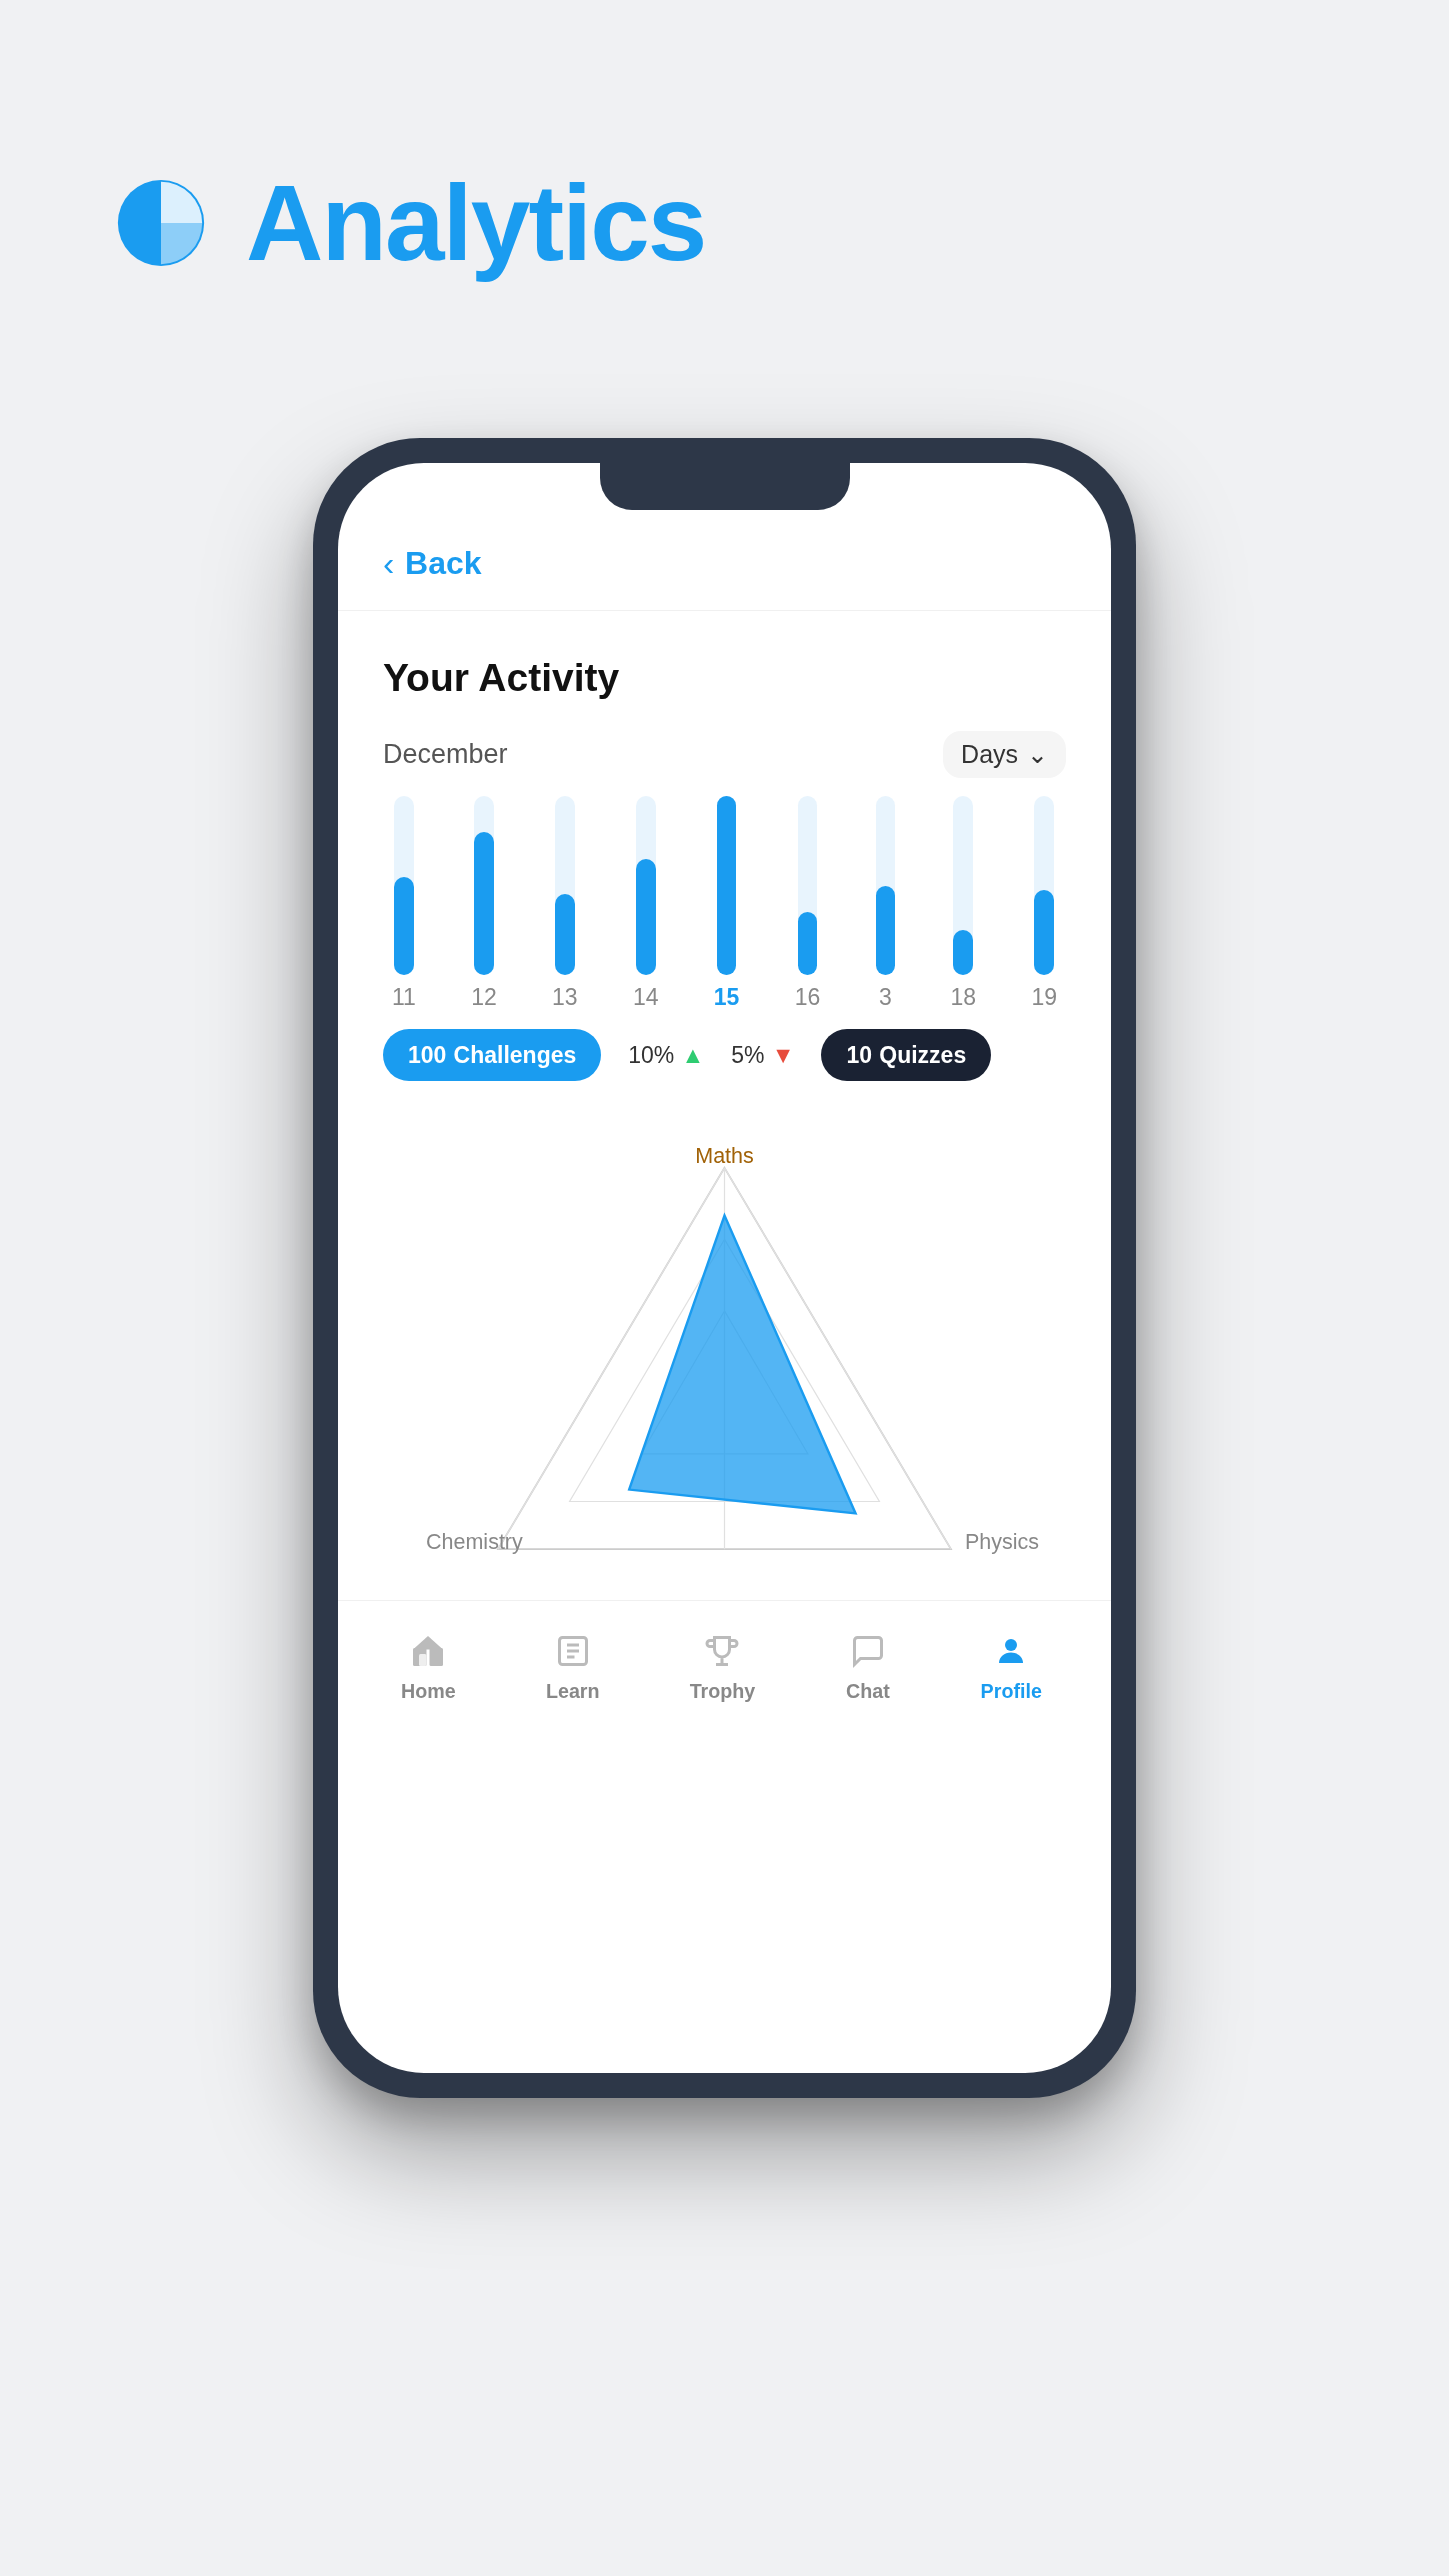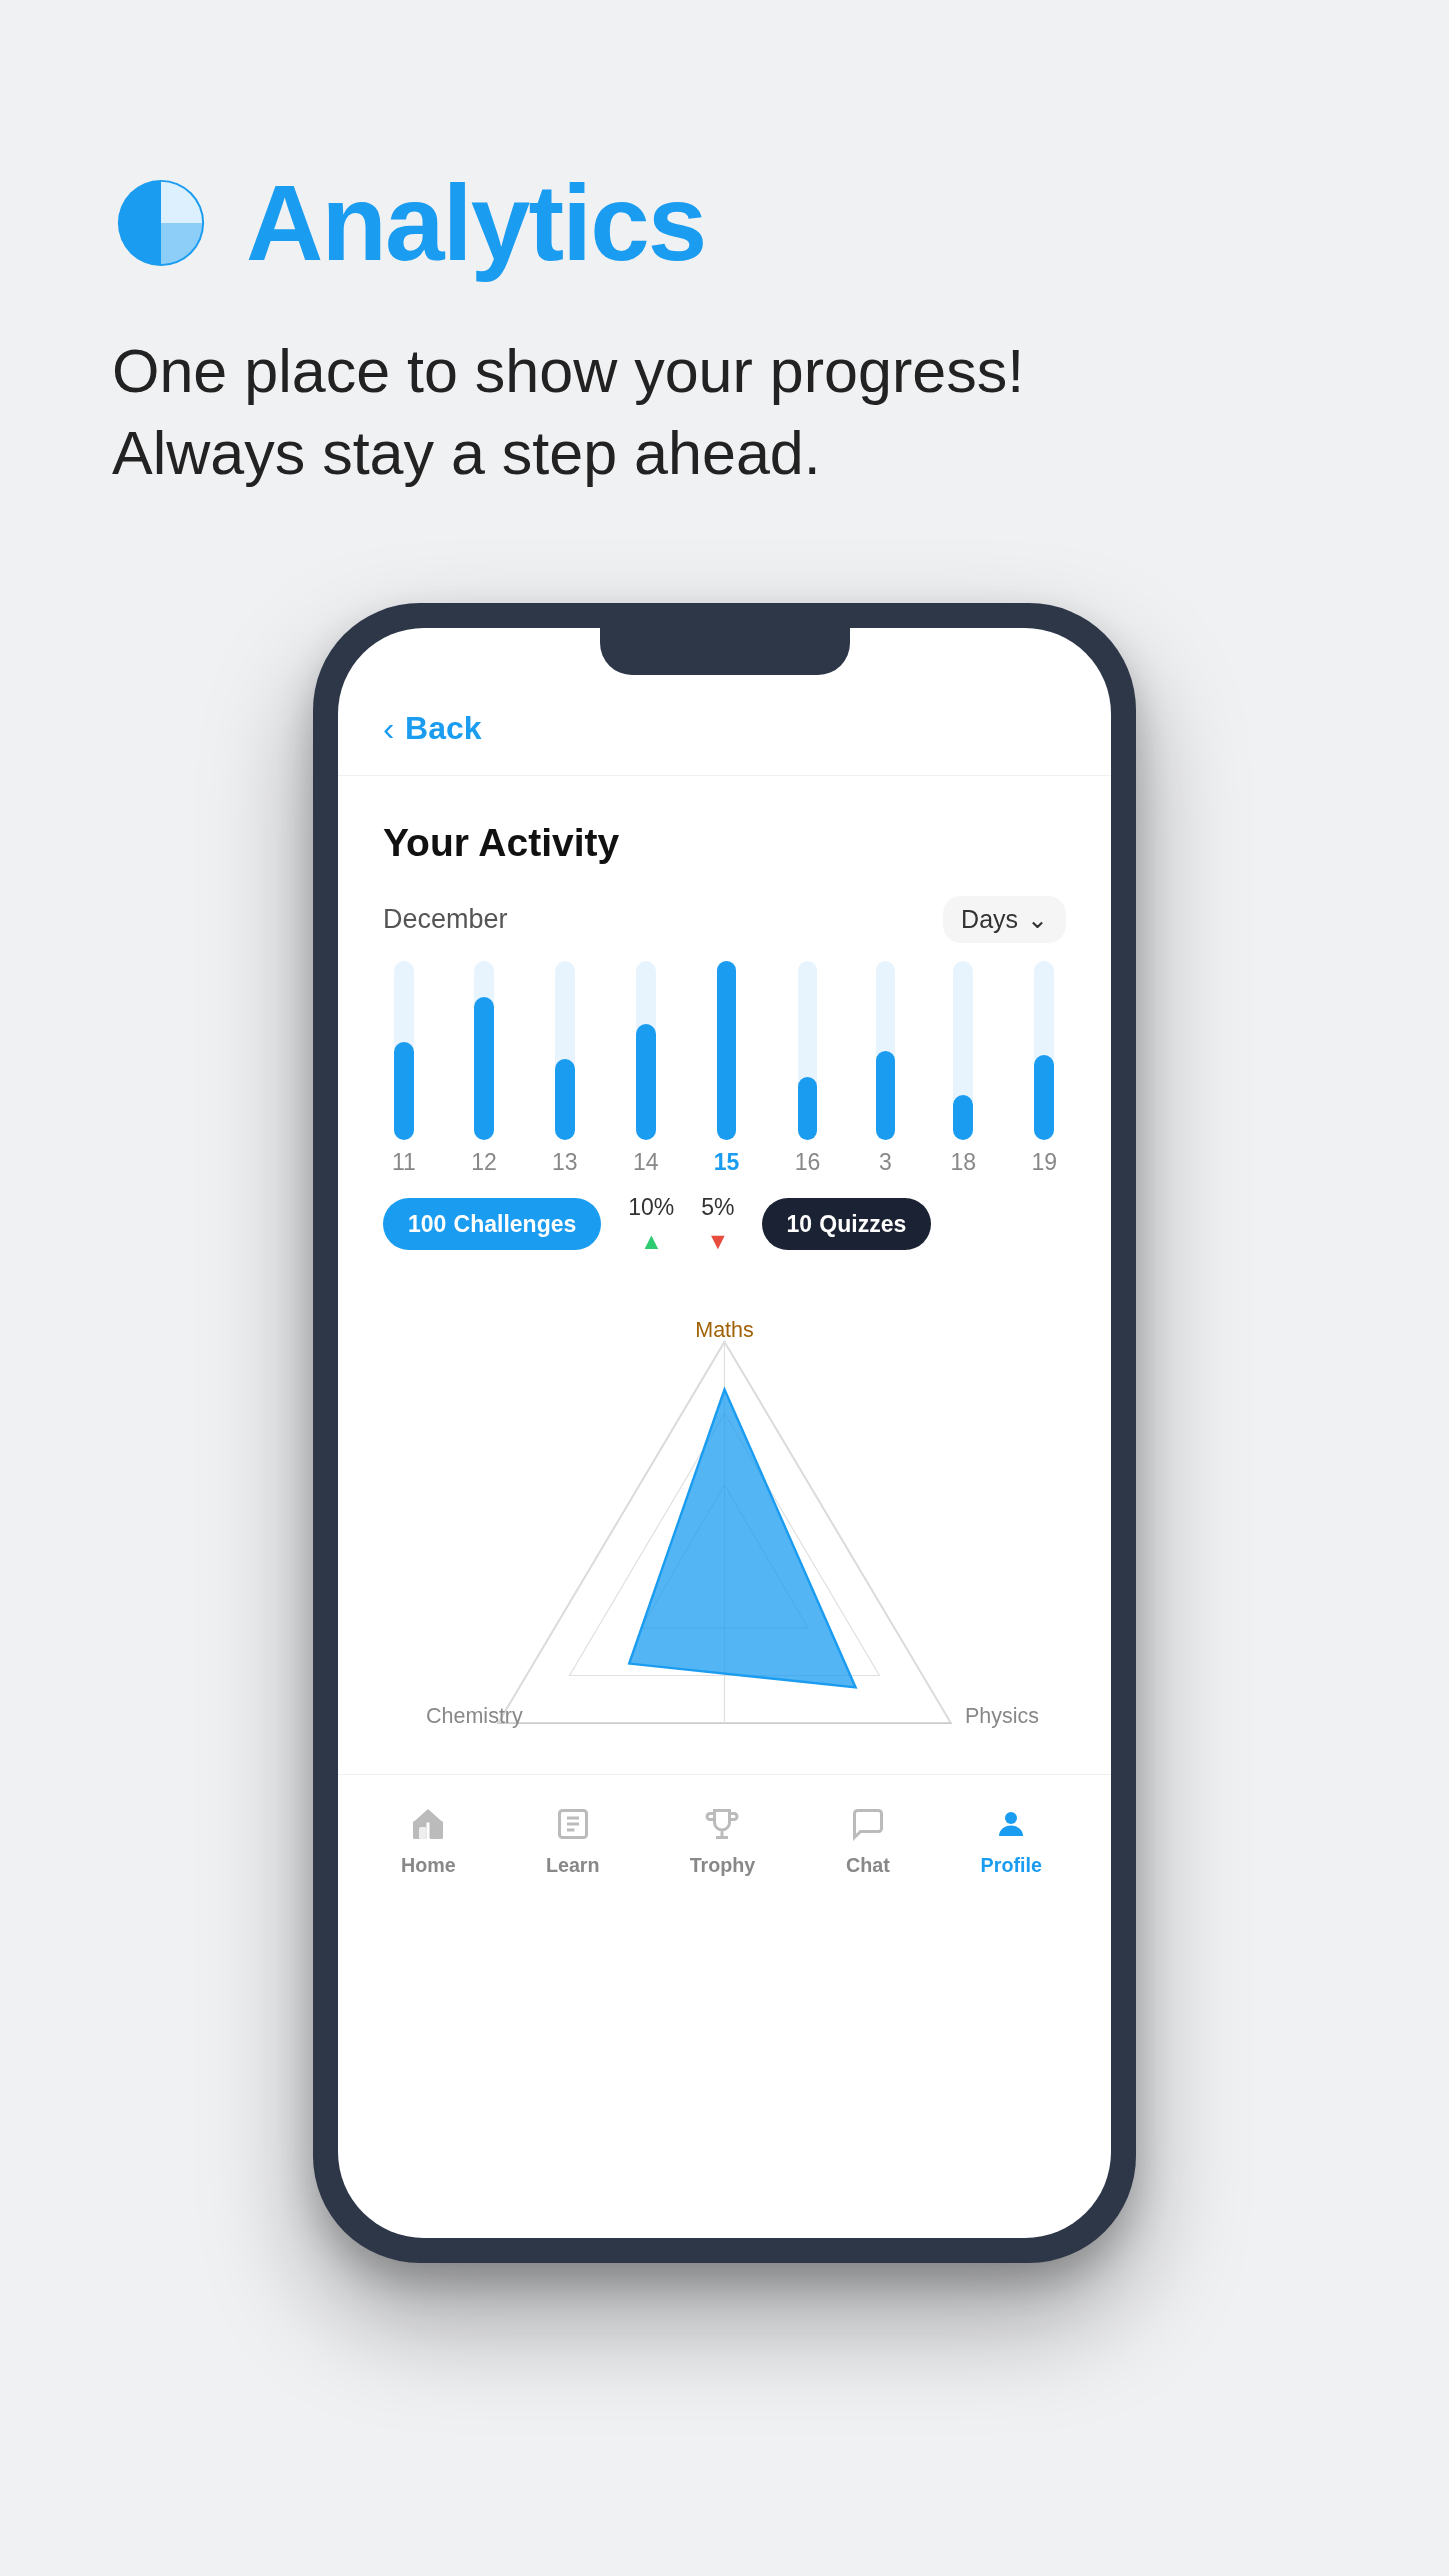--- a/index.html
+++ b/index.html
@@ -219,21 +219,20 @@
       align-items: center;
       gap: 7.2px;
     }
 
     .stat-inline {
       display: flex;
       align-items: center;
       gap: 7.2px;
       font-size: 23px;
       color: #333;
-      flex-direction: column;
     }
 
     .stat-up { color: #2ecc71; }
     .stat-down { color: #e74c3c; }
 
     
     .brain-section {
       padding: 36px 45px 27px 45px;
     }
 
@@ -325,24 +324,20 @@
   <div class="header-title-row">
     <div class="analytics-icon">
       <svg viewBox="0 0 100 100" xmlns="http://www.w3.org/2000/svg">
         <circle cx="50" cy="50" r="44" fill="#1a9cf0"></circle>
         <path d="M50 50 L50 8 A42 42 0 0 1 92 50 Z" fill="#fff" opacity="0.85"></path>
         <path d="M50 50 L92 50 A42 42 0 0 1 50 92 Z" fill="#fff" opacity="0.5"></path>
       </svg>
     </div>
     <h1 class="analytics-title">Analytics</h1>
   </div>
-  <p class="analytics-subtitle">
-    <span>One place to show your progress!</span><br>
-    <span>Always stay a step ahead.</span>
-  </p>
 </div>
 
 <div class="phone-wrapper">
   <div class="phone-outer">
     <div class="phone-notch"></div>
     <div class="phone-screen">
       <div class="screen-content">
 
         <div class="back-bar">
           <div class="back-button">

